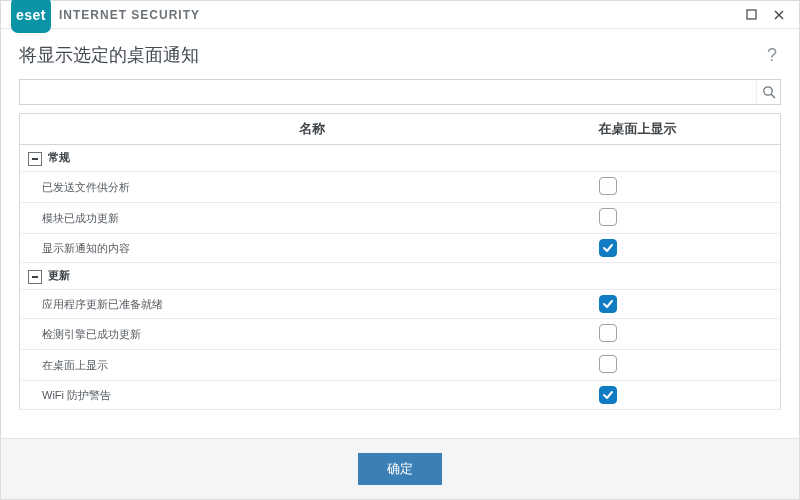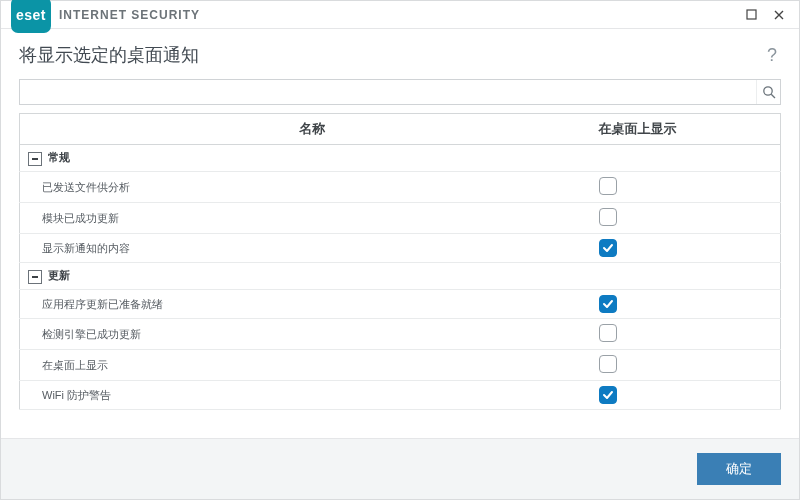--- a/index.html
+++ b/index.html
@@ -25,21 +25,21 @@
   table.grid th.col-chk  { width: 190px; margin-left: 46px; }
   table.grid td { padding: 5px 8px; border-bottom: 1px solid #e9ebec; font-size: 11px; color: #4a4f54; vertical-align: middle; }
   tr.category td { font-weight: 700; color: #3d4247; }
   tr.category .toggle { display: inline-flex; width: 14px; height: 14px; border: 1px solid #6b7279; background: #fff; align-items: center; justify-content: center; margin-right: 6px; vertical-align: -2px; cursor: pointer; }
   tr.category .toggle svg { display:block; }
   tr.item td.name { padding-left: 22px; color: #555b61; }
   .chk { display: inline-flex; width: 18px; height: 18px; border: 1px solid #9aa1a7; border-radius: 4px; align-items: center; justify-content: center; cursor: pointer; background:#fff; }
   .chk.checked { background: #0e7bc2; border-color: #0e7bc2; }
   .chk.checked svg { display:block; }
   .chk svg { display:none; }
-  .footer { padding: 14px 18px; display: flex; justify-content: flex-end; gap: 12px; background: #f3f5f6; border-top: 1px solid #e5e6e8; }
+  .footer { padding: 14px 18px; display: flex; justify-content: center; gap: 12px; background: #f3f5f6; border-top: 1px solid #e5e6e8; }
   .btn { min-width: 84px; height: 32px; display: inline-flex; align-items: center; justify-content: center; font-size: 13px; cursor: pointer; border: 1px solid transparent; }
   .btn-primary { background: #3a7fb5; color: #fff; }
   .btn-secondary { background: #d9e3ea; color: #39607e; }
 </style>
 </head>
 <body>
 
 <div class="window">
   <div class="titlebar">
     <span class="brand-badge">eset</span>

